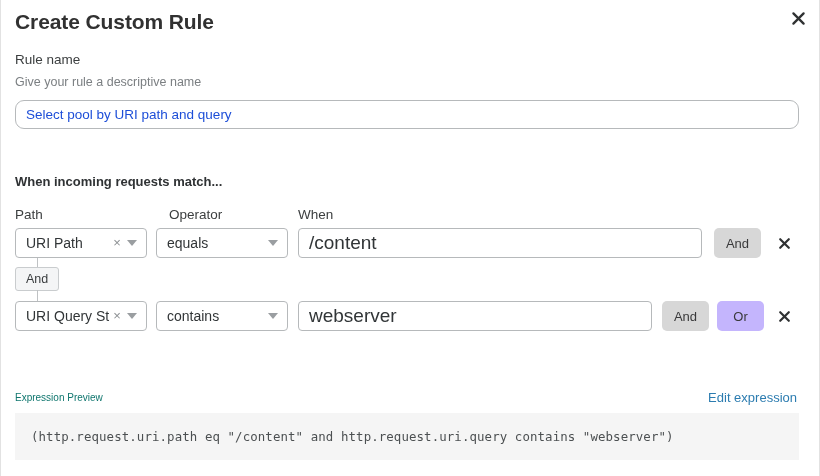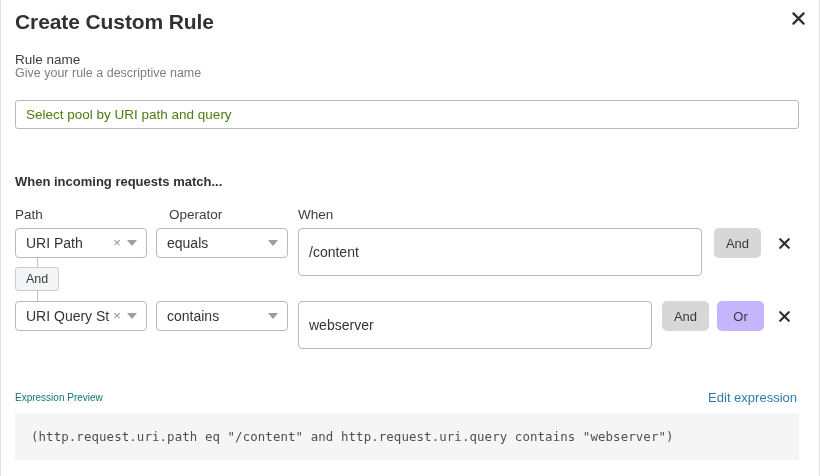--- a/index.html
+++ b/index.html
@@ -55,31 +55,31 @@
     color: #3b3e3f;
     line-height: 18px;
   }
   .field-sublabel {
     position: absolute;
     font-size: 12.5px;
     color: #7b7f82;
     line-height: 16px;
   }
   #rule-name-label { left: 14px; top: 51px; }
-  #rule-name-sublabel { left: 14px; top: 65px; }
+  #rule-name-sublabel { left: 14px; top: 74px; }
 
   .text-input {
     position: absolute;
     box-sizing: border-box;
     background: #ffffff;
     border: 1px solid #b6b9bb;
-    border-radius: 3px;
+    border-radius: 9px;
     font-family: "Liberation Sans", sans-serif;
     font-size: 13.5px;
-    color: #4d7c0f;
+    color: #1d4ed8;
     padding: 0 10px;
     outline: none;
   }
   #rule-name-input {
     left: 14px;
     top: 100px;
     width: 784px;
     height: 29px;
     line-height: 27px;
   }
@@ -148,27 +148,27 @@
     border-left: 5px solid transparent;
     border-right: 5px solid transparent;
     border-top: 6px solid #9a9ea1;
   }
 
   .field-select    { left: 14px;  width: 132px; }
   .operator-select { left: 155px; width: 132px; }
 
   .value-input {
     position: absolute;
-    height: 48px;
+    height: 30px;
     box-sizing: border-box;
     border: 1px solid #b6b9bb;
     border-radius: 4px;
     background: #fff;
     font-family: "Liberation Sans", sans-serif;
-    font-size: 14px;
+    font-size: 19px;
     color: #313537;
     padding: 0 10px;
     outline: none;
   }
   #value-input-1 { left: 297px; width: 404px; }
   #value-input-2 { left: 297px; width: 354px; }
 
   .logic-btn {
     position: absolute;
     height: 30px;

